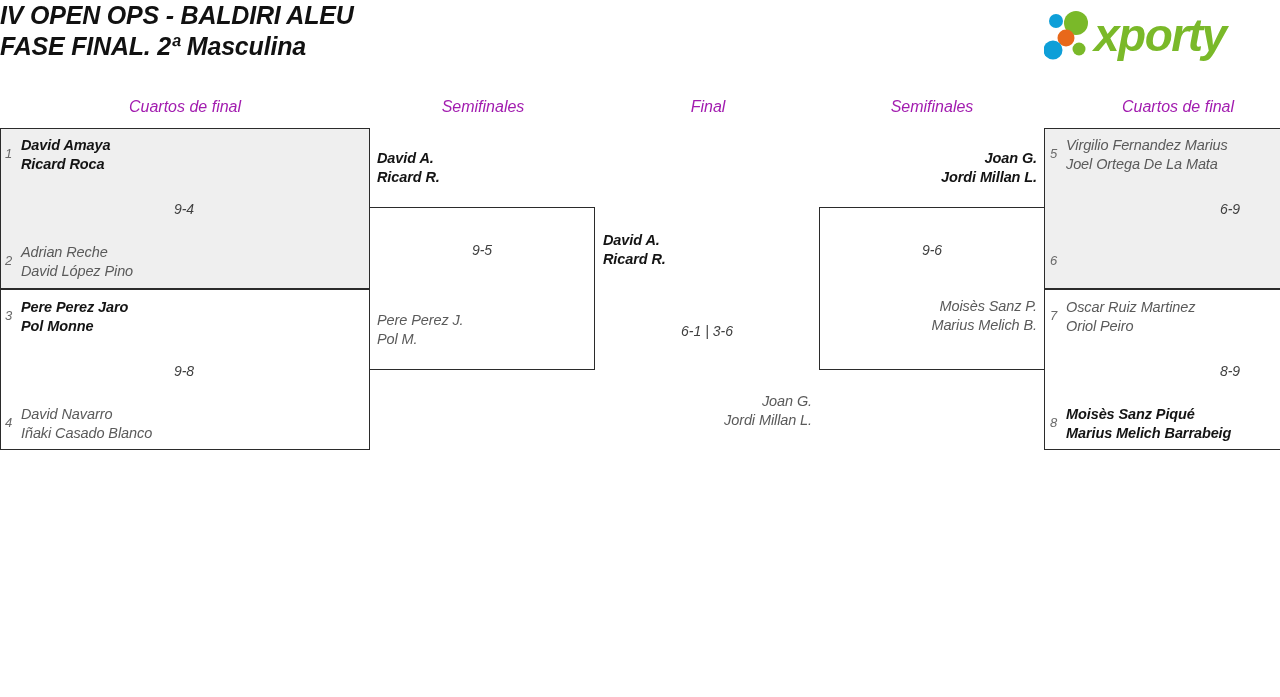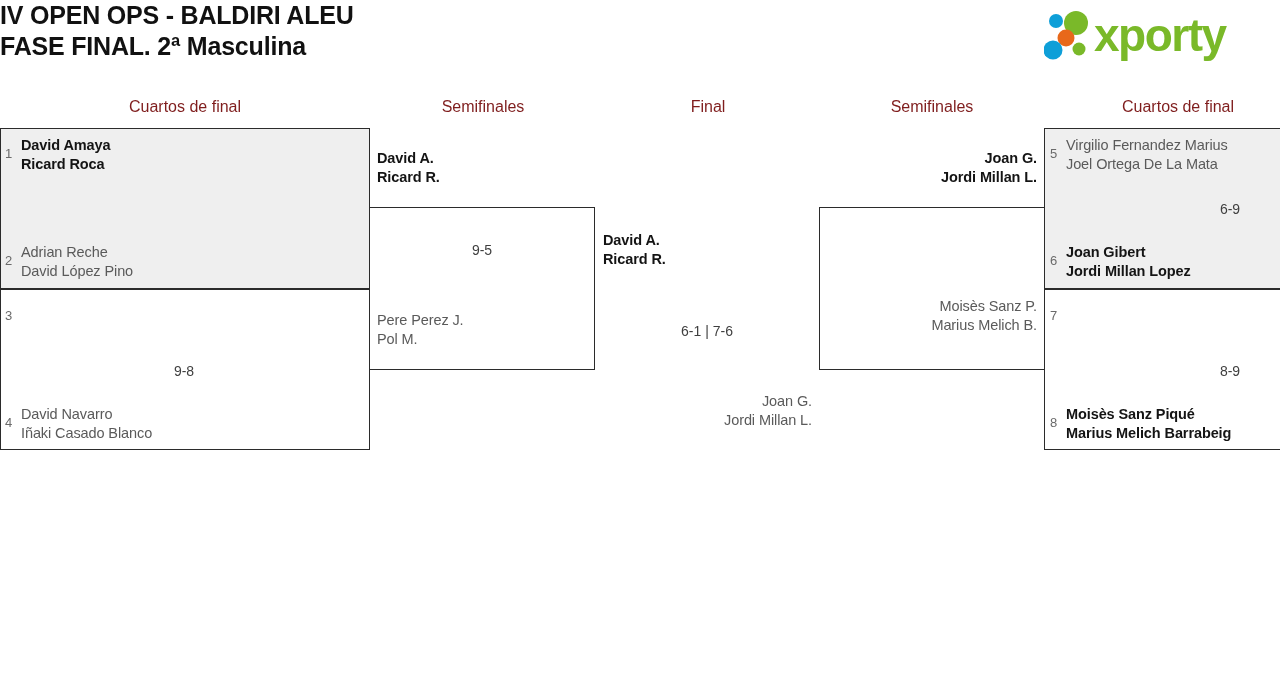--- a/index.html
+++ b/index.html
@@ -11,20 +11,21 @@
     background: #ffffff;
     font-family: "Liberation Sans", sans-serif;
     color: #1a1a1a;
   }
 
   #root {
     position: relative;
     width: 1280px;
     height: 513px;
     overflow: hidden;
+    font-style: italic;
   }
 
   
   .title-block {
     position: absolute;
     left: 0px;
     top: 0px;
     width: 760px;
   }
   .title-line {
@@ -46,21 +47,21 @@
   }
   .logo svg { display: block; width: 232px; height: 58px; }
 
   
   .round-header {
     position: absolute;
     top: 96px;
     font-size: 16px;
     font-weight: 400;
     line-height: 22px;
-    color: #7f1d1d;
+    color: #a21caf;
     text-align: center;
     white-space: nowrap;
   }
 
   
   .match {
     position: absolute;
     border: 1px solid #2b2b2b;
     background: #ffffff;
   }
@@ -146,33 +147,38 @@
   <div class="match shaded" style="left:0px; top:128px; width:370px; height:161px;"></div>
 
   <div class="team winner" style="left:4px; top:136px;">
     <span class="seed">1</span>
     <span class="names">
       <span class="name">David Amaya</span>
       <span class="name">Ricard Roca</span>
     </span>
   </div>
 
+  <div class="score" style="left:84px; top:200px; width:200px;">9-4</div>
 
   <div class="team loser" style="left:4px; top:243px;">
     <span class="seed">2</span>
     <span class="names">
       <span class="name">Adrian Reche</span>
       <span class="name">David López Pino</span>
     </span>
   </div>
 
   <div class="match" style="left:0px; top:289px; width:370px; height:161px;"></div>
 
   <div class="team winner" style="left:4px; top:298px;">
     <span class="seed">3</span>
+    <span class="names">
+      <span class="name">Pere Perez Jaro</span>
+      <span class="name">Pol Monne</span>
+    </span>
   </div>
 
   <div class="score" style="left:84px; top:362px; width:200px;text-align:center;">9-8</div>
 
   <div class="team loser" style="left:4px; top:405px;">
     <span class="seed">4</span>
     <span class="names">
       <span class="name">David Navarro</span>
       <span class="name">Iñaki Casado Blanco</span>
     </span>
@@ -198,38 +204,39 @@
 
   <div class="match final-box" style="left:594px; top:207px; width:226px; height:163px; border-left:1px solid #2b2b2b; border-right:1px solid #2b2b2b;"></div>
 
   <div class="team winner" style="left:603px; top:231px;">
     <span class="names">
       <span class="name">David A.</span>
       <span class="name">Ricard R.</span>
     </span>
   </div>
 
-  <div class="score" style="left:607px; top:322px; width:200px;">6-1 | 7-6</div>
+  <div class="score" style="left:607px; top:322px; width:200px;">6-1 | 3-6</div>
 
   <div class="team loser right" style="left:612px; top:392px; width:200px;">
     <span class="names">
       <span class="name">Joan G.</span>
       <span class="name">Jordi Millan L.</span>
     </span>
   </div>
 
   <div class="match" style="left:819px; top:207px; width:226px; height:163px;"></div>
 
   <div class="team winner right" style="left:837px; top:149px; width:200px;">
     <span class="names">
       <span class="name">Joan G.</span>
       <span class="name">Jordi Millan L.</span>
     </span>
   </div>
 
+  <div class="score" style="left:832px; top:241px; width:200px;">9-6</div>
 
   <div class="team loser right" style="left:837px; top:297px; width:200px;">
     <span class="names">
       <span class="name">Moisès Sanz P.</span>
       <span class="name">Marius Melich B.</span>
     </span>
   </div>
 
   <div class="match shaded" style="left:1044px; top:128px; width:370px; height:161px;"></div>
 
@@ -238,30 +245,30 @@
     <span class="names">
       <span class="name">Virgilio Fernandez Marius</span>
       <span class="name">Joel Ortega De La Mata</span>
     </span>
   </div>
 
   <div class="score" style="left:1130px; top:200px; width:200px;">6-9</div>
 
   <div class="team winner" style="left:1049px; top:243px;">
     <span class="seed">6</span>
-    <span class="names">
-      <span class="name">Joan Gibert</span>
-      <span class="name">Jordi Millan Lopez</span>
-    </span>
   </div>
 
   <div class="match" style="left:1044px; top:289px; width:370px; height:161px;"></div>
 
   <div class="team loser" style="left:1049px; top:298px;">
     <span class="seed">7</span>
+    <span class="names">
+      <span class="name">Oscar Ruiz Martinez</span>
+      <span class="name">Oriol Peiro</span>
+    </span>
   </div>
 
   <div class="score" style="left:1130px; top:362px; width:200px;">8-9</div>
 
   <div class="team winner" style="left:1049px; top:405px;">
     <span class="seed">8</span>
     <span class="names">
       <span class="name">Moisès Sanz Piqué</span>
       <span class="name">Marius Melich Barrabeig</span>
     </span>

